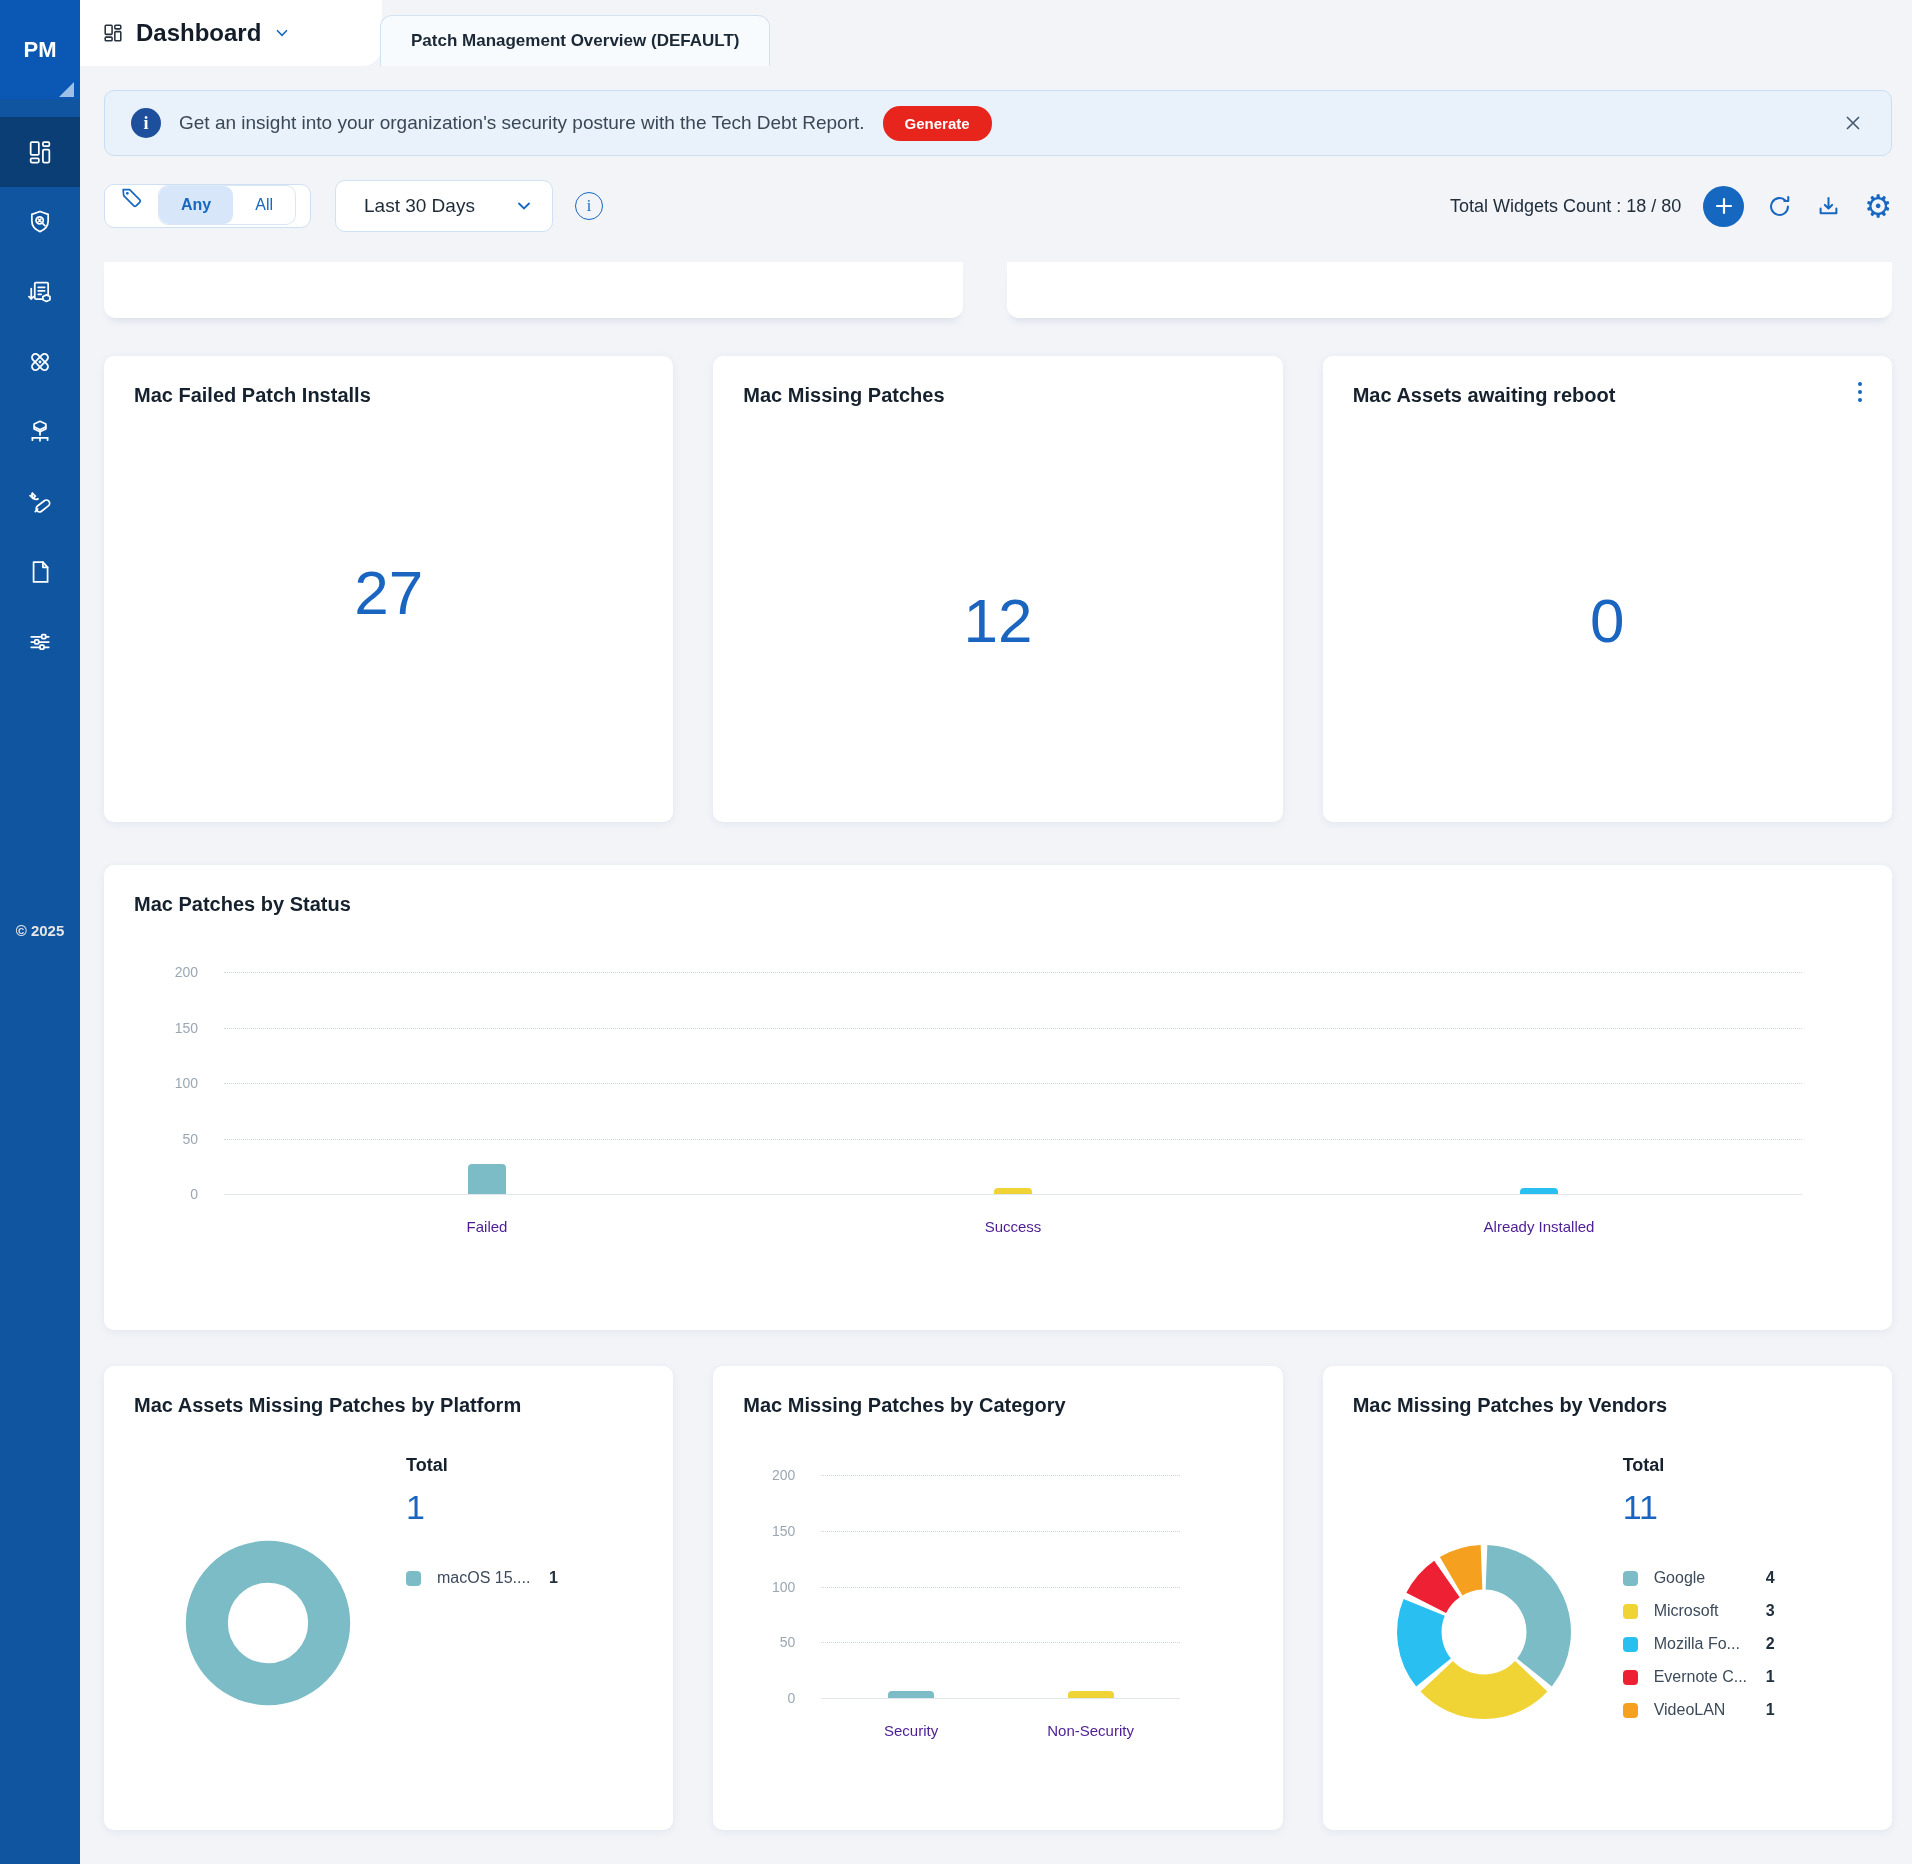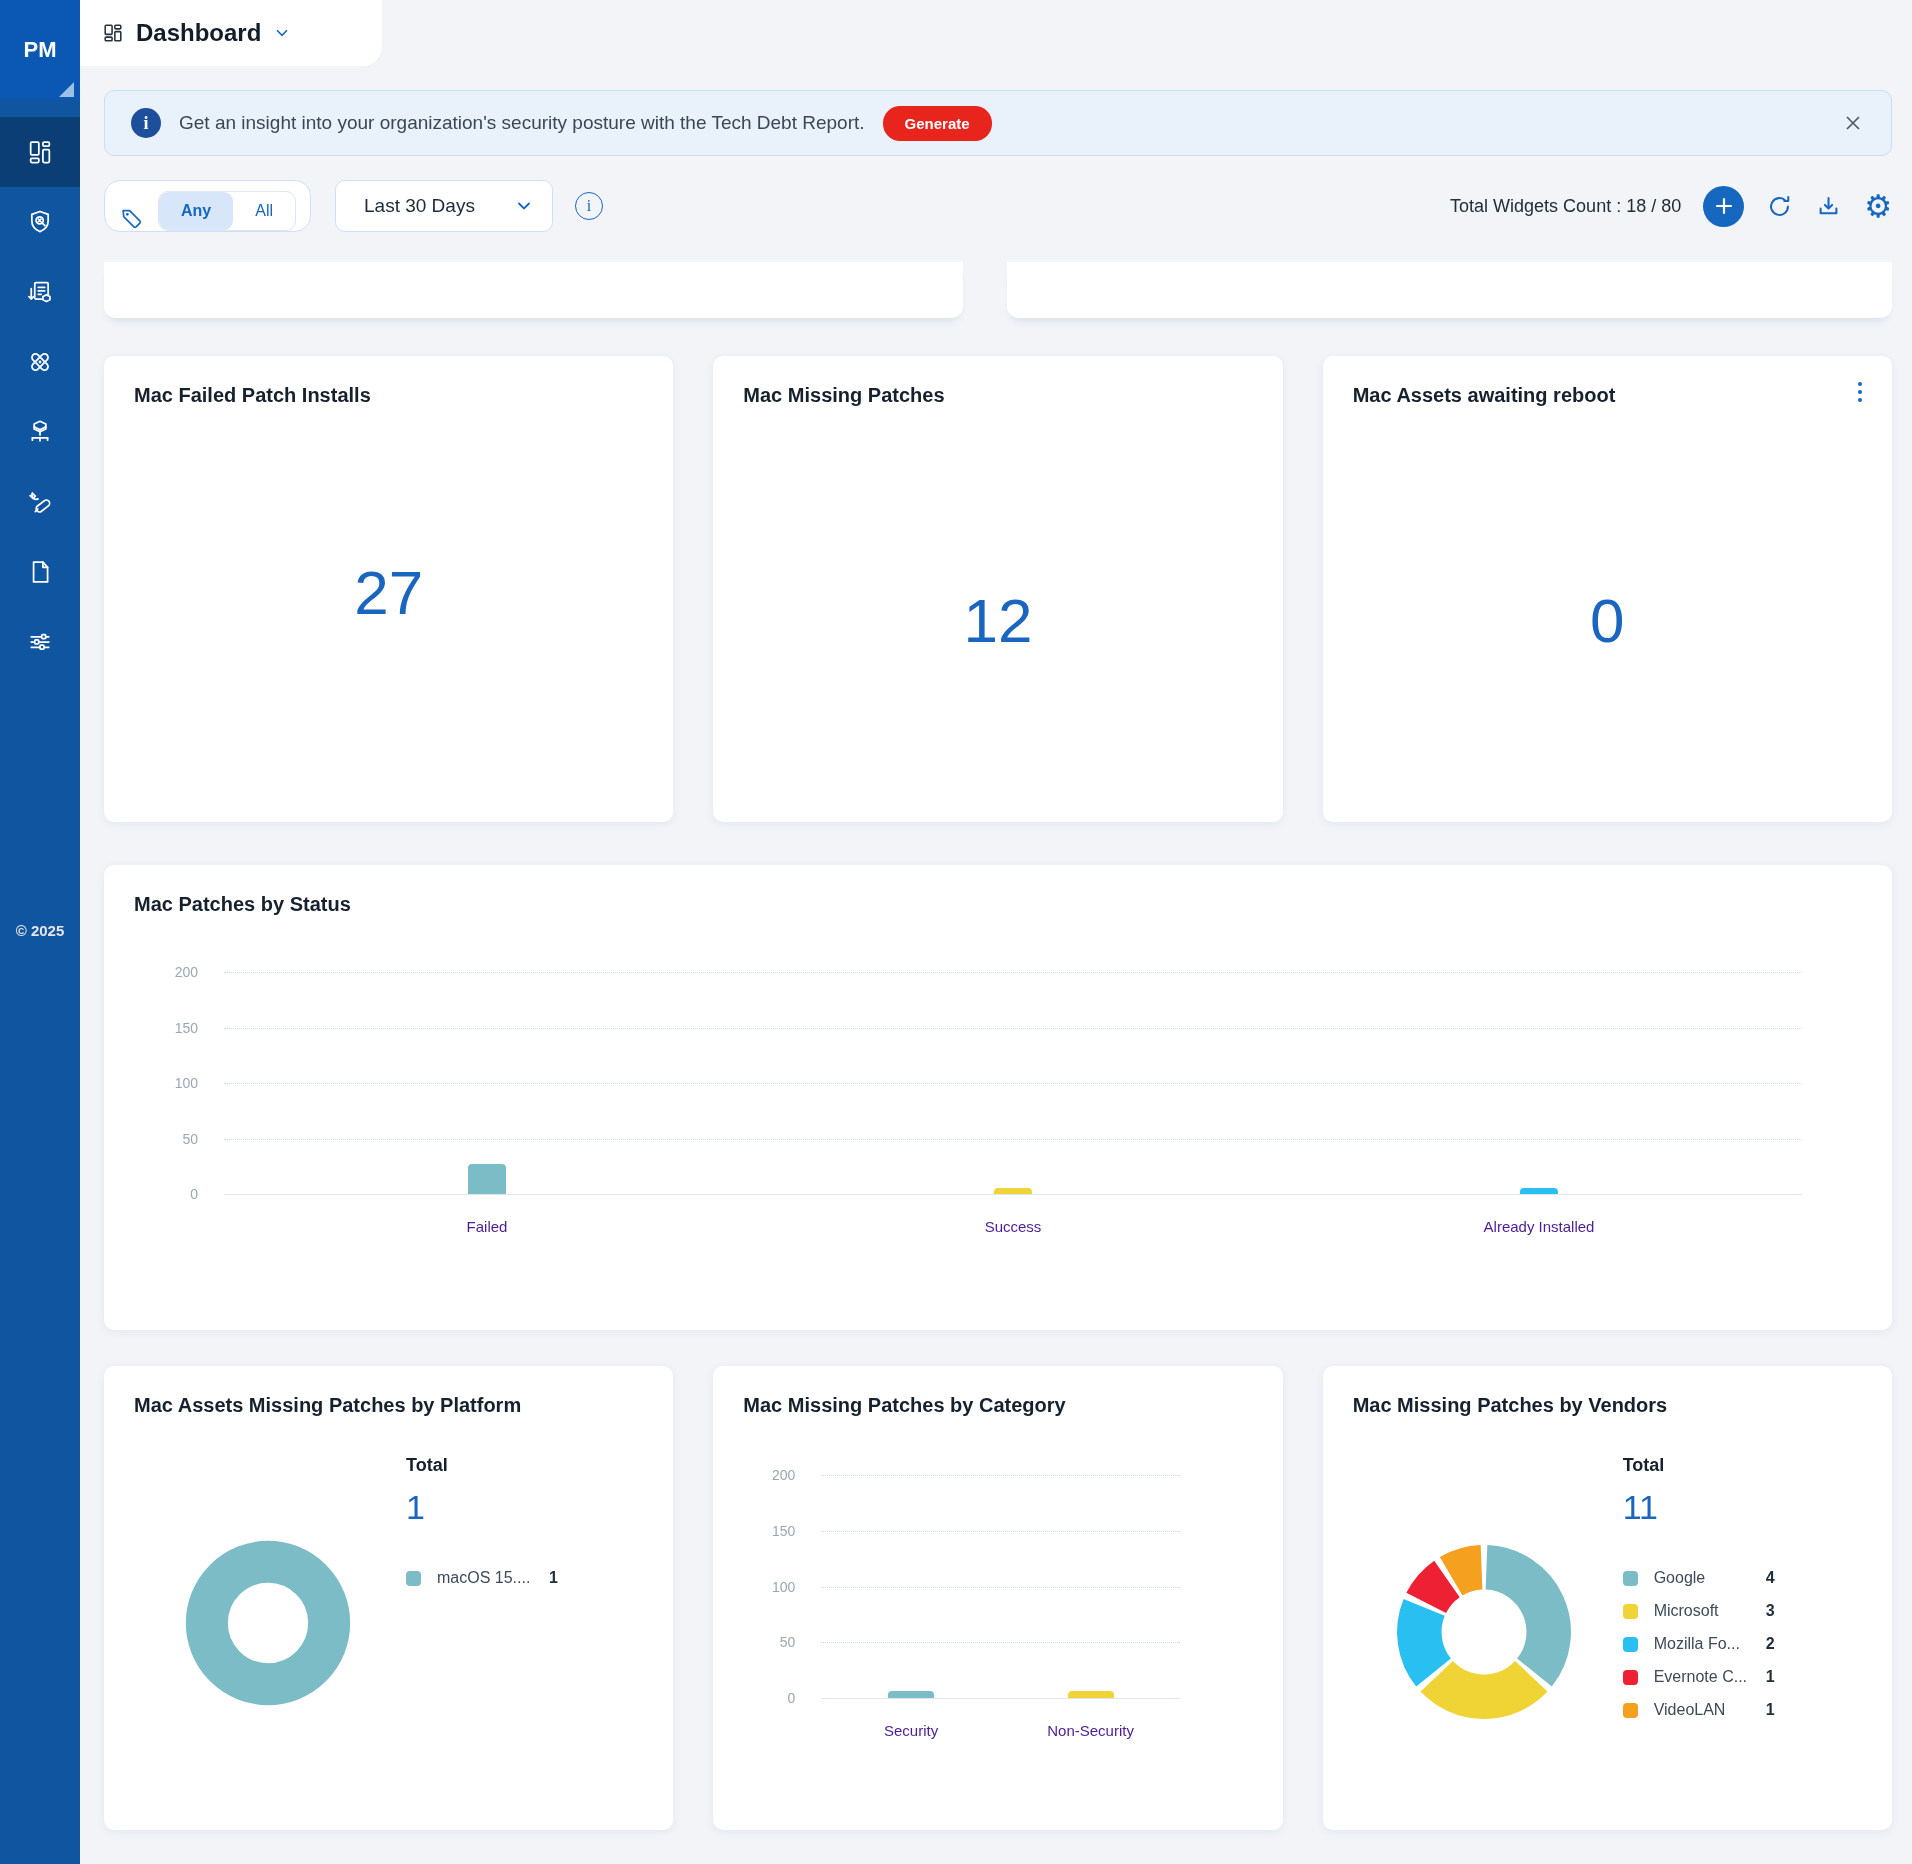--- a/index.html
+++ b/index.html
@@ -40,22 +40,22 @@
   .banner-info { width:30px; height:30px; border-radius:50%; background:#1d4f9c; color:#fff; flex:0 0 30px;
                  display:flex; align-items:center; justify-content:center;
                  font-family:"Liberation Serif", serif; font-weight:bold; font-size:18px; }
   .banner-text { font-size:19px; color:#38markdown4350; color:#3a4856; }
   .generate-btn { background:#e8251d; color:#fff; border:none; border-radius:17px; padding:9px 22px;
                   font-size:15px; font-weight:bold; font-family:"Liberation Sans",sans-serif; cursor:pointer; }
   .banner-close { margin-left:auto; cursor:pointer; display:flex; }
   .banner-close svg { width:24px; height:24px; stroke:#44576b; stroke-width:1.6; }
   
   .toolbar { margin-top:24px; display:flex; align-items:center; height:52px; }
-  .tag-group { display:flex; align-items:flex-end; background:#fff; border:1px solid #cfe0f2; border-radius:16px;
-               height:52px; padding:0 14px; gap:14px; }
+  .tag-group { display:flex; align-items:flex-start; background:#fff; border:1px solid #cfe0f2; border-radius:10px;
+               height:44px; padding:0 14px; gap:14px; }
   .tag-group svg { width:25px; height:25px; stroke:#1667c0; fill:none; stroke-width:1.6; stroke-linejoin:round;}
   .seg { border:1px solid #dbe7f5; border-radius:10px; display:flex; height:40px; overflow:hidden; background:#fff;}
   .chip { padding:0 22px; display:flex; align-items:center; font-size:16px; color:#1667c0; cursor:pointer; }
   .chip.selected { background:#d7e6f8; border-radius:9px; font-weight:bold; }
   .date-select { margin-left:24px; width:218px; height:52px; background:#fff; border:1px solid #cfe0f2;
                  border-radius:10px; display:flex; align-items:center; padding:0 18px 0 28px;
                  font-size:19px; color:#1d2a37; cursor:pointer; }
   .date-select svg { width:20px; height:20px; stroke:#1667c0; fill:none; stroke-width:2.2; stroke-linecap:round; margin-left:auto; }
   .info-circle { margin-left:22px; width:28px; height:28px; border:1.6px solid #1667c0; border-radius:50%;
                  color:#1667c0; font-size:16px; display:flex; align-items:center; justify-content:center;
@@ -187,20 +187,23 @@
       <svg class="grid" viewBox="0 0 24 24">
         <rect x="3.5" y="3.5" width="7.5" height="10" rx="1"></rect>
           <rect x="3.5" y="16.5" width="7.5" height="4" rx="1"></rect>
         <rect x="14" y="3.5" width="6.5" height="4" rx="1"></rect>
           <rect x="14" y="10.5" width="6.5" height="10" rx="1"></rect>
       </svg>
       <span class="header-title">Dashboard</span>
       <svg class="chev" viewBox="0 0 24 24">
           <path d="M6 9l6 6 6-6"></path>
         </svg>
+    </div>
+    <div class="tab">
+      <span>Patch Management Overview (DEFAULT)</span>
     </div>
   </div>
 
   <div class="content">
 
     <div class="banner">
       <div class="banner-info">i</div>
       <span class="banner-text">Get an insight into your organization's security posture with the Tech Debt Report.</span>
       <button class="generate-btn">Generate</button>
       <span class="banner-close">

